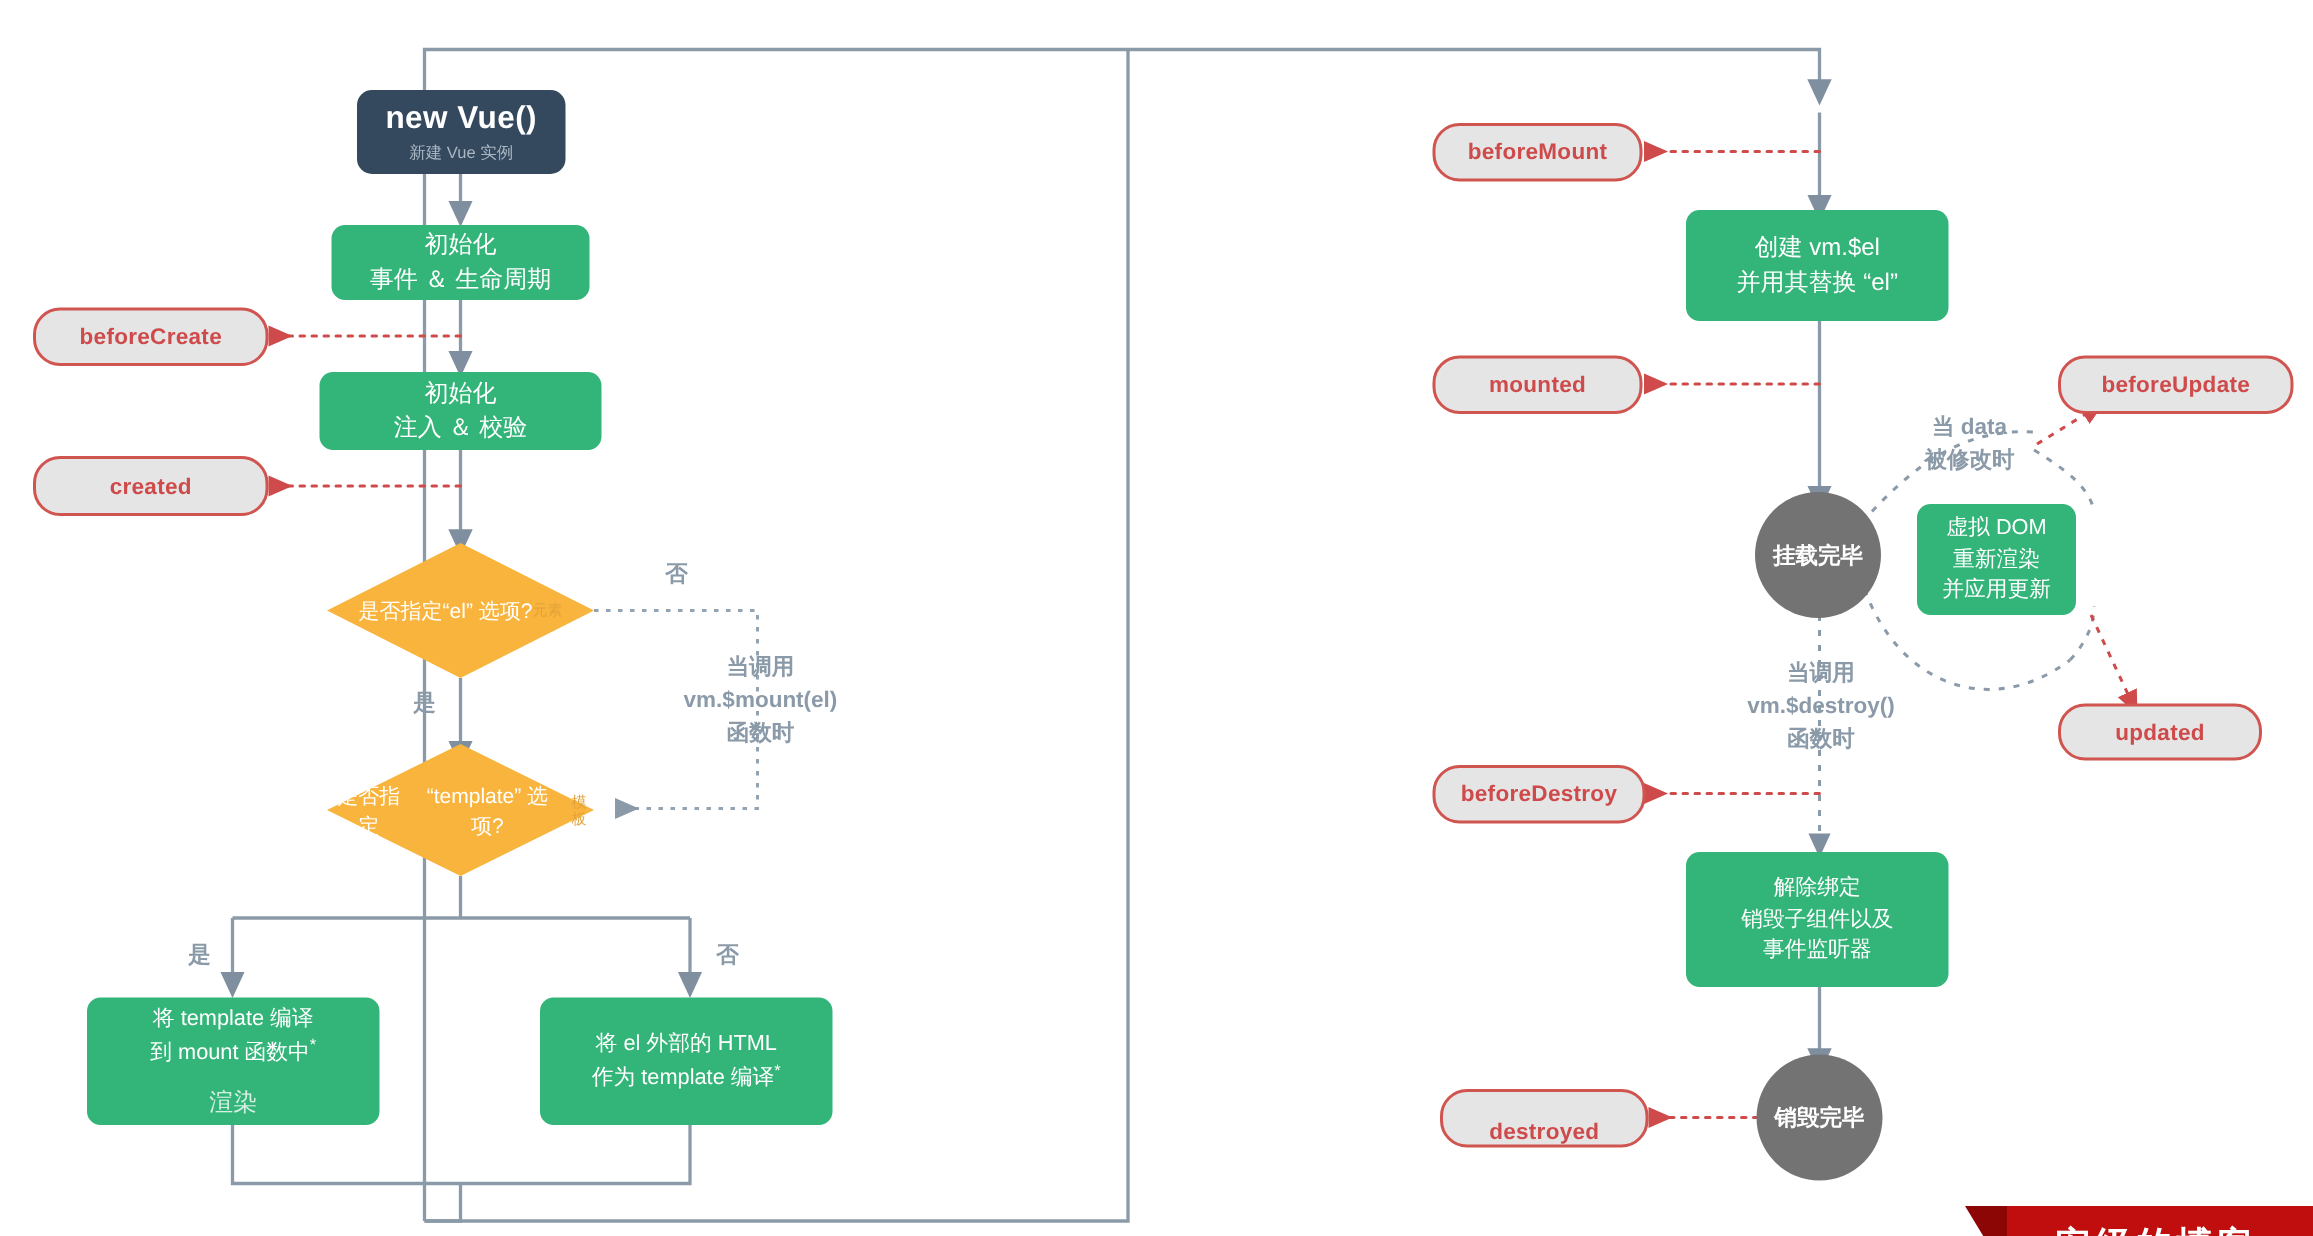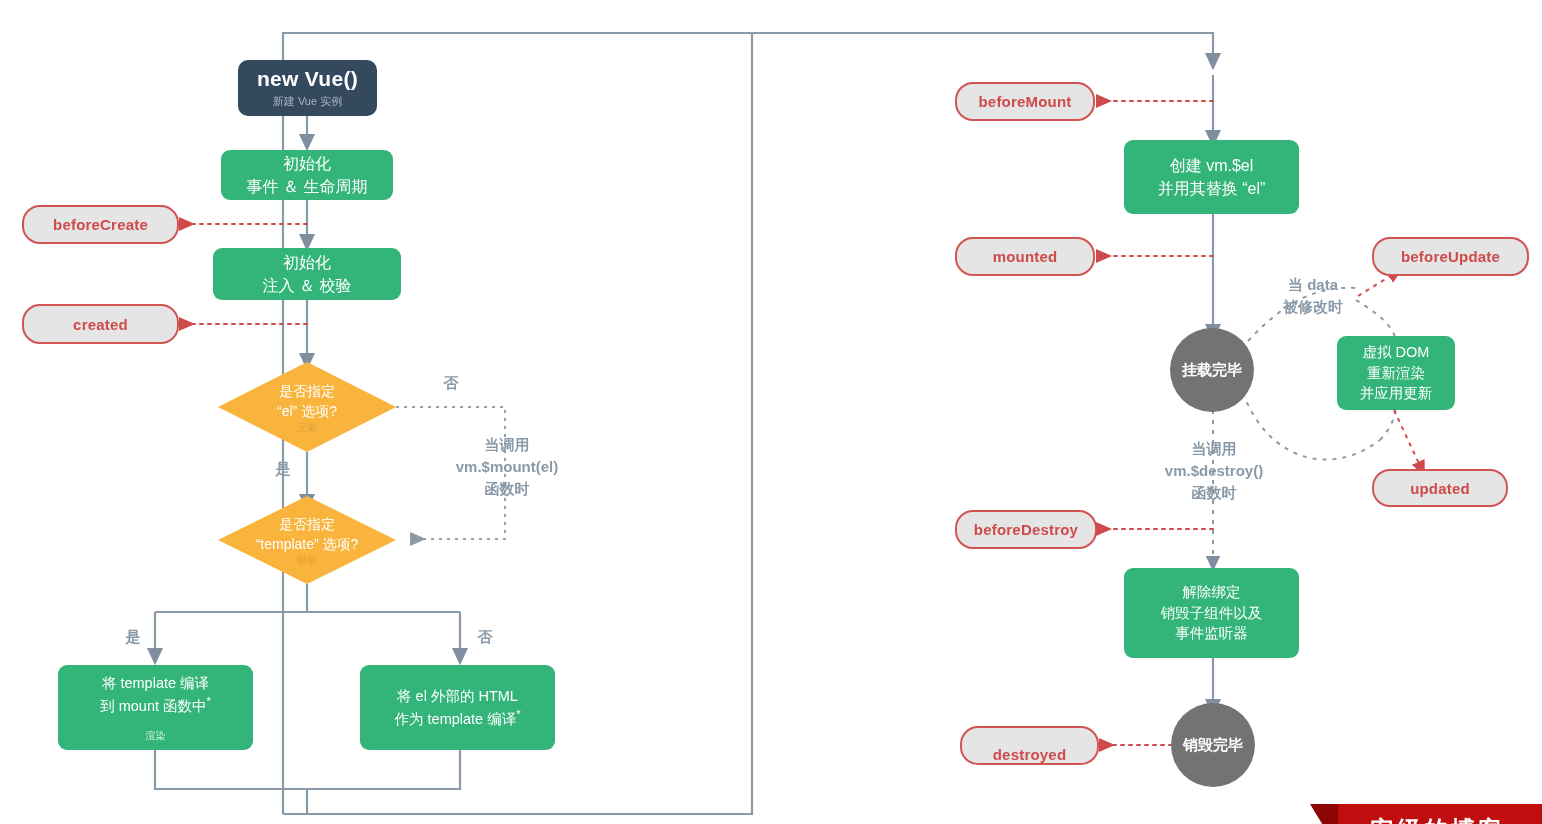--- a/index.html
+++ b/index.html
@@ -14,32 +14,32 @@
   
   .node{position:absolute;box-sizing:border-box;display:flex;flex-direction:column;
         align-items:center;justify-content:center;text-align:center;}
 
   .n-navy{background:#34495e;border-radius:10px;color:#ffffff;}
   .n-navy .t1{font-size:21px;font-weight:bold;letter-spacing:.3px;line-height:1.1;}
   .n-navy .t2{font-size:11px;color:#aab6c2;margin-top:4px;font-weight:normal;}
 
   .n-green{background:#33b579;border-radius:9px;color:#ffffff;}
   .n-green .t1,.n-green .t2,.n-green .t3{font-size:16px;line-height:1.45;font-weight:normal;}
-  .n-green .sub{font-size:10px;color:#d6f0e3;line-height:1.2;margin-top:14px;}
+  .n-green .sub{font-size:16px;color:#d6f0e3;line-height:1.2;margin-top:14px;}
   .n-green.small .t1,.n-green.small .t2,.n-green.small .t3{font-size:14.5px;line-height:1.42;}
 
   .n-hook{background:#e5e5e5;border:2px solid #d0544f;border-radius:18px;
           color:#cf4a4a;font-weight:bold;font-size:15px;letter-spacing:.2px;}
 
   .n-circle{background:#737373;border-radius:50%;color:#ffffff;font-weight:bold;font-size:15px;}
 
   .n-diamond{position:absolute;}
   .n-diamond .dshape{position:absolute;inset:0;background:#f8b43c;
         clip-path:polygon(50% 0%,100% 50%,50% 100%,0% 50%);}
-  .n-diamond .dtext{position:absolute;inset:0;display:flex;flex-direction:column;
+  .n-diamond .dtext{position:absolute;inset:0;display:flex;flex-direction:row;
         align-items:center;justify-content:center;color:#ffffff;text-align:center;}
   .n-diamond .t1{font-size:14px;line-height:1.45;}
   .n-diamond .t2{font-size:14px;line-height:1.45;}
   .n-diamond .sub{font-size:10px;color:#e2a23a;line-height:1.1;margin-top:1px;}
 
   
   .lab{position:absolute;color:#8b9aa8;font-size:15px;font-weight:bold;line-height:1.45;
        text-align:center;white-space:pre-line;}
 
   .star{font-size:11px;vertical-align:super;}
@@ -218,21 +218,21 @@
     <span>挂载完毕</span>
   </div>
 
   <div class="lab" style="left:1258px;top:274px;width:110px;">当 data
 被修改时</div>
 
   <div class="node n-hook" style="left:1372px;top:237px;width:157px;height:39px;">
     <span>beforeUpdate</span>
   </div>
 
-  <div class="node n-green small" style="left:1337px;top:336px;width:118px;height:74px;">
+  <div class="node n-green small" style="left:1278px;top:336px;width:106px;height:74px;">
     <div class="t1">虚拟 DOM</div>
     <div class="t2">重新渲染</div>
     <div class="t3">并应用更新</div>
   </div>
 
   <div class="node n-hook" style="left:1372px;top:469px;width:136px;height:38px;">
     <span>updated</span>
   </div>
 
   <div class="lab" style="left:1140px;top:438px;width:148px;">当调用

